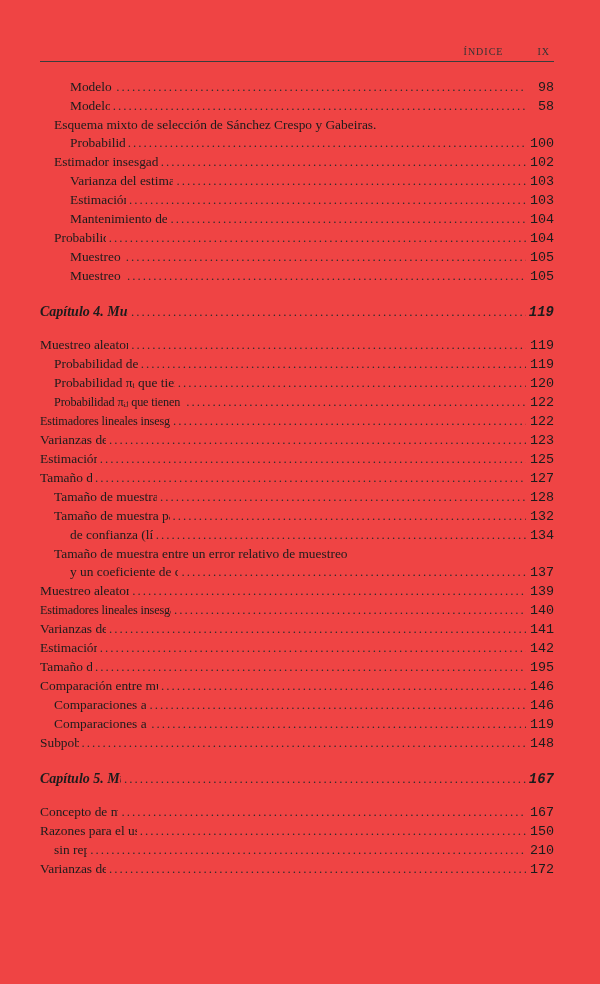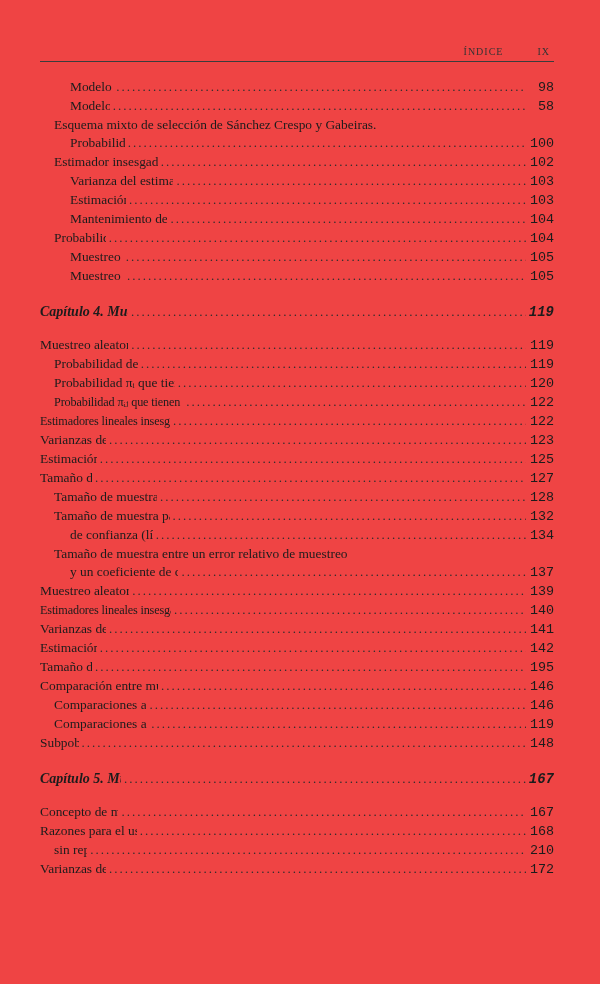--- a/index.html
+++ b/index.html
@@ -288,21 +288,21 @@
         <div class="row ind0">
           <span class="t">Concepto de muestreo estratificado</span>
           <span class="leader"></span>
           <span class="pg">167</span>
         </div>
       </div>
       <div class="entry">
         <div class="row ind0">
           <span class="t">Razones para el uso de muestreo estratificado</span>
           <span class="leader"></span>
-          <span class="pg">168</span>
+          <span class="pg">150</span>
         </div>
       </div>
       <div class="entry">
         <div class="row ind1">
           <span class="t">sin reposición</span>
           <span class="leader"></span>
           <span class="pg">210</span>
         </div>
       </div>
       <div class="entry">

